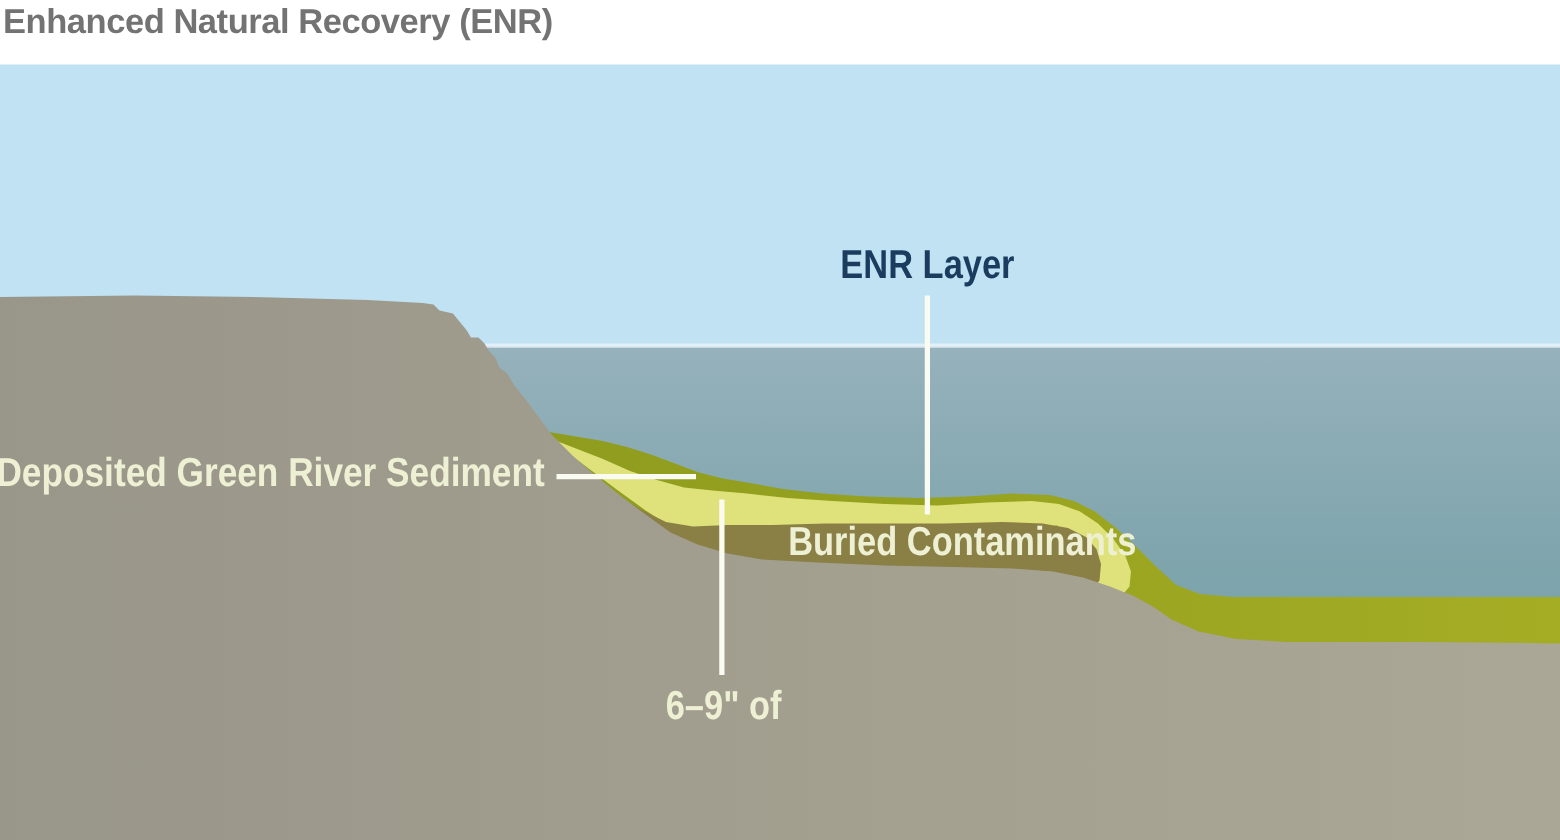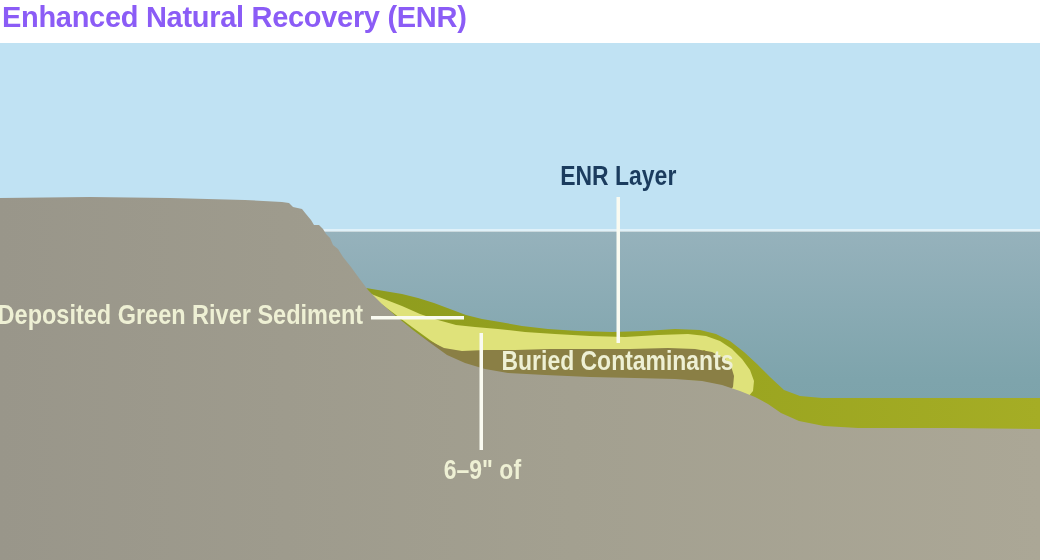--- a/index.html
+++ b/index.html
@@ -1,33 +1,33 @@
 <!DOCTYPE html>
 <html><head>
 <meta charset="utf-8">
 <style>
   html,body{margin:0;padding:0;background:#ffffff;}
   body{width:1040px;height:560px;position:relative;overflow:hidden;
        font-family:"Liberation Sans","DejaVu Sans",sans-serif;}
   .page-title{
     position:absolute;left:2px;top:1px;
-    font-size:29px;font-weight:700;color:#8b5cf6;letter-spacing:-0.3px;
+    font-size:23px;font-weight:700;color:#737373;letter-spacing:-0.3px;
     white-space:nowrap;
   }
   .scene{position:absolute;left:0;top:0;width:1040px;height:560px;}
   .scene svg{position:absolute;left:0;top:0;display:block;}
   .label{
     position:absolute;font-weight:700;color:#EEF0D4;
     white-space:nowrap;line-height:26px;
   }
   .label .squeeze{display:inline-block;transform:scaleX(0.85);transform-origin:center center;}
   .label-deposited{right:677px;top:302px;font-size:27px;text-align:right;}
   .label-deposited .squeeze{transform-origin:right center;transform:scaleX(0.87);}
   .label-enr{left:468px;width:300px;top:163px;font-size:27px;text-align:center;color:#1B3C5E;}
-  .label-buried{left:458px;width:320px;top:348px;font-size:27px;text-align:center;}
+  .label-buried{left:458px;width:320px;top:348px;font-size:27px;text-align:right;}
   .label-sand{left:332px;width:300px;top:457px;font-size:27px;text-align:center;}
 </style>
 </head>
 <body>
 
 <div class="page-title">Enhanced Natural Recovery (ENR)</div>
 
 <div class="scene">
   <svg width="1040" height="560" viewBox="0 0 1040 560">
     <defs>

